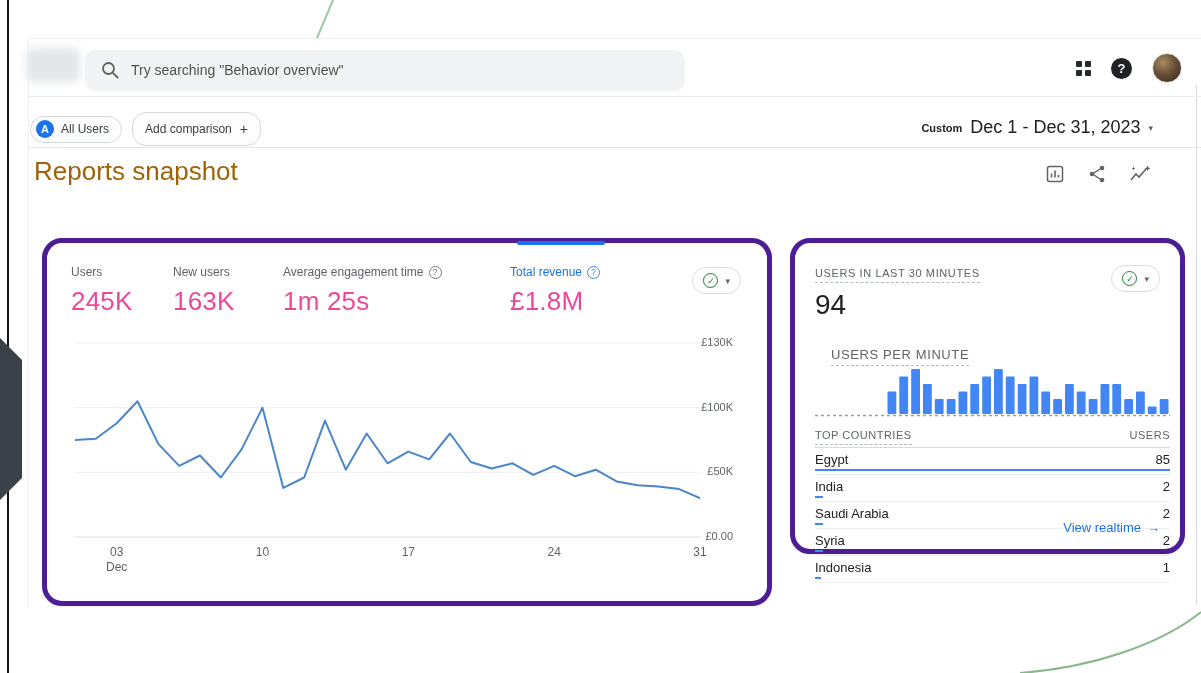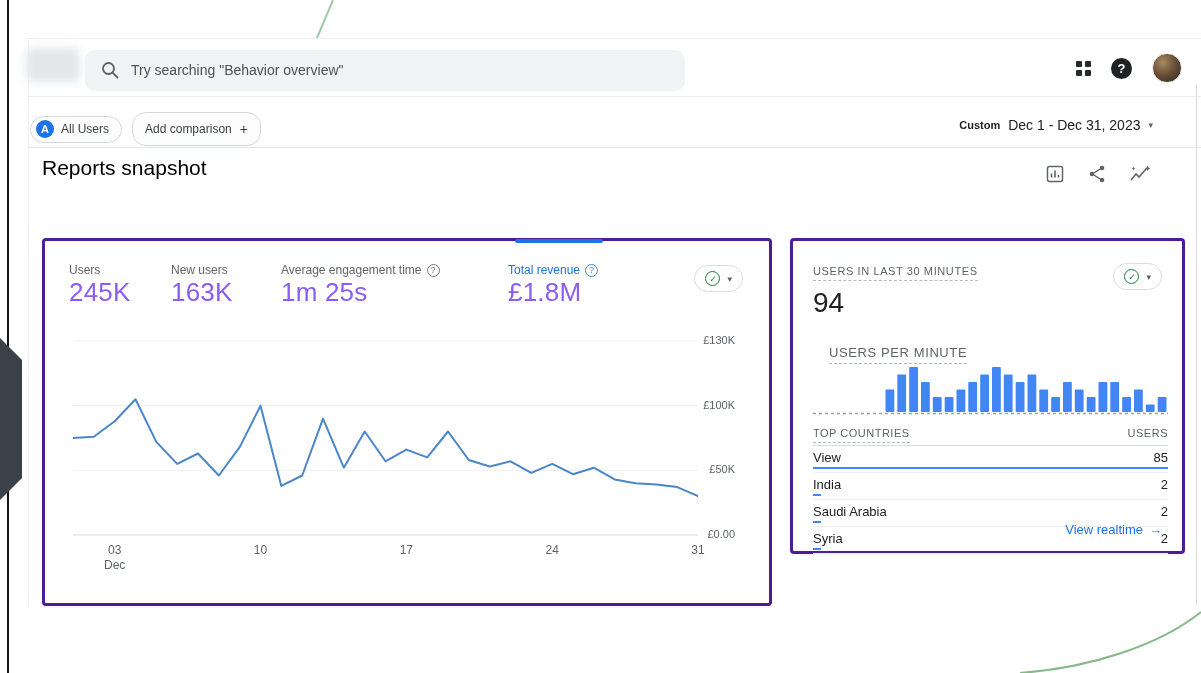--- a/index.html
+++ b/index.html
@@ -36,39 +36,39 @@
   
   .chips { position:absolute; left:30px; top:112px; display:flex; gap:10px; align-items:center; z-index:2; }
   .chip { display:inline-flex; align-items:center; gap:7px; height:27px; padding:0 12px 0 5px;
     border:1px solid #d5d8db; border-radius:14px; background:#fdfdfd; font-size:12px; color:#3c4043; cursor:pointer; }
   .chip.add { padding:16px 12px;gap:8px; }
   .badge-a { width:18px; height:18px; border-radius:50%; background:#1a73e8; color:#fff;
     font-size:11px; font-weight:700; display:flex; align-items:center; justify-content:center; }
   .plus { font-size:14px; color:#3c4043; }
   .date-control { position:absolute; right:48px; top:117px; display:flex; align-items:center; gap:8px; z-index:2; cursor:pointer; }
   .date-mode { font-size:11px; font-weight:700; color:#202124; }
-  .date-range { font-size:14px; color:#202124; }
+  .date-range { font-size:18px; color:#202124; }
   .caret { font-size:9px; color:#5f6368; }
 
   
-  .page-title { position:absolute; left:42px; top:156px; font-size:21px; font-weight:400; color:#000000; z-index:2; }
+  .page-title { position:absolute; left:34px; top:156px; font-size:26px; font-weight:400; color:#a16207; z-index:2; }
   .title-icons { position:absolute; right:50px; top:164px; display:flex; gap:22px; align-items:center; z-index:2; }
   .title-icons svg { cursor:pointer; }
 
   
-  .card { position:absolute; background:#fff; border:3px solid #4c1d95; border-radius:4px;
+  .card { position:absolute; background:#fff; border:5px solid #4c1d95; border-radius:20px;
     box-shadow:0 1px 2px rgba(60,64,67,.08); z-index:2; }
   #card-left  { left:42px;  top:238px; width:730px; height:368px; }
   #card-right { left:790px; top:238px; width:395px; height:316px; }
   .tab-indicator { position:absolute; left:470px; top:-2px; width:88px; height:4px;
     border-radius:3px; background:#1a73e8; }
 
   .metric { position:absolute; top:22px; cursor:pointer; }
   .metric .lbl { font-size:12px; color:#5f6368; display:flex; align-items:center; gap:5px; }
-  .metric .val { font-size:26px; color:#8b5cf6; letter-spacing:.2px; }
+  .metric .val { margin-top:7px; font-size:26px; color:#ec4899; letter-spacing:.2px; }
   .metric.selected .lbl { color:#1a73e8; }
   .help-dot { width:13px; height:13px; border-radius:50%; border:1px solid currentColor; font-size:9px;
     display:inline-flex; align-items:center; justify-content:center; opacity:.85; cursor:pointer; }
 
   .status-pill { display:inline-flex; align-items:center; gap:7px; padding:5px 10px;
     border:1px solid #dadce0; border-radius:16px; background:#fff; cursor:pointer; }
   .check-circle { width:15px; height:15px; border-radius:50%; border:1.6px solid #188038; color:#188038;
     font-size:9px; font-weight:700; display:flex; align-items:center; justify-content:center; }
   #card-left  .status-pill { position:absolute; right:26px; top:24px; }
   #card-right .status-pill { position:absolute; right:20px; top:22px; }
@@ -288,39 +288,44 @@
     </div>
 
     <div class="countries-header">
       <span class="dashed-u">TOP COUNTRIES</span>
       <span>USERS</span>
     </div>
     <div class="countries-divider"></div>
 
     <div id="countryRows">
       <div class="country-row">
-        <span class="country-name">View</span>
+        <span class="country-name">Egypt</span>
         <span class="country-users">85</span>
         <span class="country-bar" style="width: 100%;"></span>
       </div>
       <div class="country-row">
         <span class="country-name">India</span>
         <span class="country-users">2</span>
         <span class="country-bar" style="width: 8.35294px;"></span>
       </div>
       <div class="country-row">
         <span class="country-name">Saudi Arabia</span>
         <span class="country-users">2</span>
         <span class="country-bar" style="width: 8.35294px;"></span>
       </div>
       <div class="country-row">
         <span class="country-name">Syria</span>
         <span class="country-users">2</span>
         <span class="country-bar" style="width: 8.35294px;"></span>
       </div>
+      <div class="country-row">
+        <span class="country-name">Indonesia</span>
+        <span class="country-users">1</span>
+        <span class="country-bar" style="width: 6px;"></span>
+      </div>
     </div>
 
     <div class="view-realtime">
       <span>View realtime</span>
       <span>→</span>
     </div>
   </div>
 
 </div>
 

